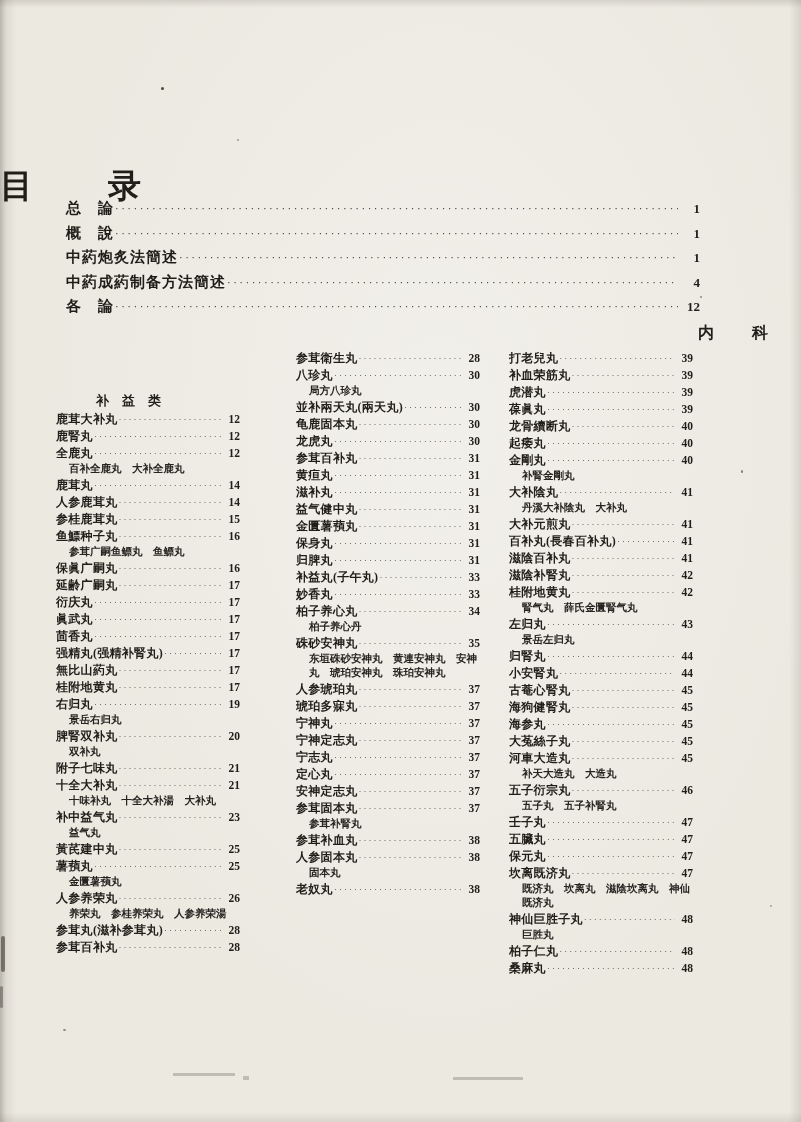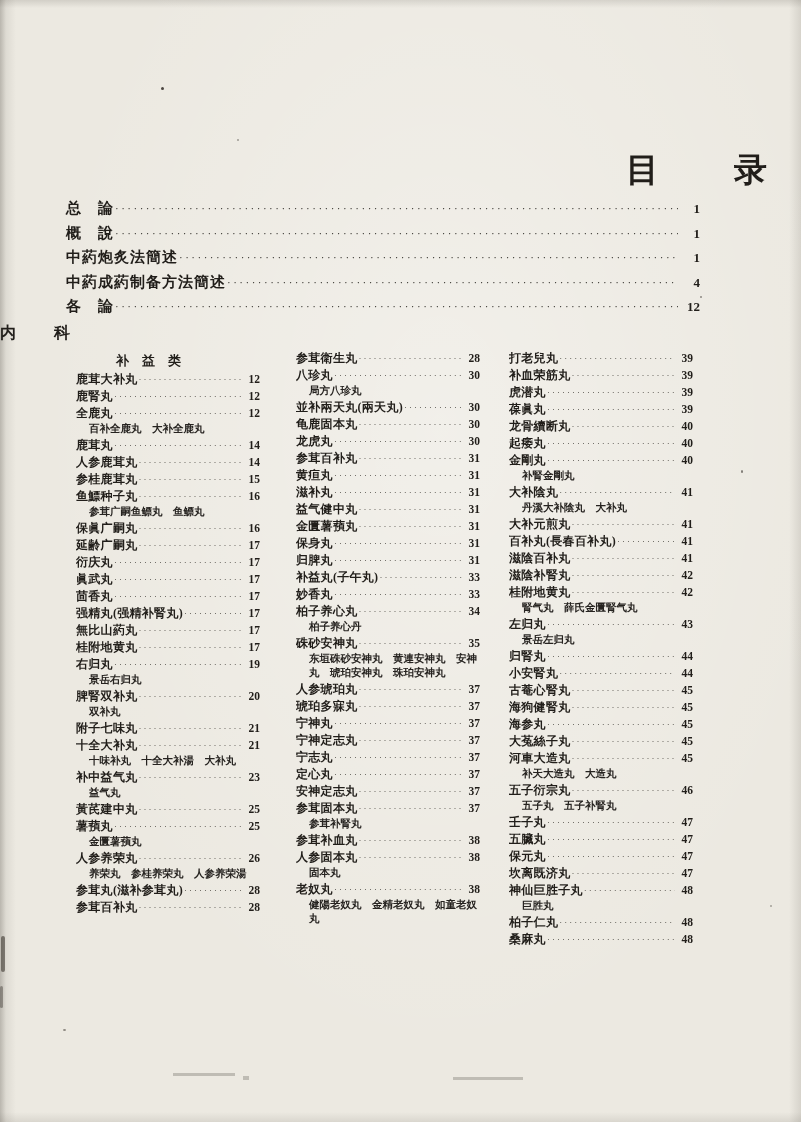--- a/index.html
+++ b/index.html
@@ -9,33 +9,33 @@
       radial-gradient(ellipse at 55% 38%, rgba(255,255,255,0.30), rgba(0,0,0,0) 65%),
       linear-gradient(to right, rgba(55,50,42,0.28) 0px, rgba(55,50,42,0.08) 6px, rgba(0,0,0,0) 16px),
       linear-gradient(to left, rgba(55,50,42,0.12) 0px, rgba(0,0,0,0) 12px),
       linear-gradient(to bottom, rgba(55,50,42,0.14) 0px, rgba(0,0,0,0) 8px),
       linear-gradient(to top, rgba(55,50,42,0.10) 0px, rgba(0,0,0,0) 10px),
       #ece9e1;
     color:#211e1a;
     font-family:"Liberation Serif","DejaVu Serif",serif;
   }
   .title{
-    position:absolute;top:148px;left:0;width:770px;text-align:right;
+    position:absolute;top:164px;left:0;width:770px;text-align:left;
     font-size:33px;font-weight:bold;letter-spacing:3px;white-space:pre;
   }
   .front{position:absolute;left:66px;top:199px;width:634px;}
   .frow{display:flex;align-items:baseline;height:24.5px;font-size:15px;font-weight:bold;justify-content:flex-end;}
   .frow .t{white-space:pre;letter-spacing:1px;}
   .frow .p{font-size:13px;min-width:18px;text-align:right;margin-left:3px;}
   .section{
-    position:absolute;top:323px;left:0;width:770px;text-align:left;
+    position:absolute;top:323px;left:0;width:770px;text-align:right;
     font-size:16px;font-weight:bold;white-space:pre;letter-spacing:2px;
   }
   .col{position:absolute;top:350px;width:184px;font-size:12px;}
-  #col-0{left:76px;}
+  #col-0{left:56px;margin-top:40px;}
   #col-1{left:296px;}
   #col-2{left:509px;}
   .cat{padding-left:40px;font-size:13px;font-weight:bold;line-height:21px;height:21px;white-space:pre;}
   .row{display:flex;align-items:baseline;line-height:17px;height:17px;overflow:hidden;font-weight:bold;}
   .row .t{white-space:nowrap;letter-spacing:0.3px;}
   .row .p{font-size:11.5px;min-width:15px;text-align:right;margin-left:2px;}
   .dots{
     flex:1;min-width:4px;overflow:hidden;white-space:nowrap;
     font-weight:normal;font-size:9px;letter-spacing:2px;color:#36332d;
     position:relative;top:-1px;margin:0 1px;
@@ -352,21 +352,20 @@
         <span class="t">人参固本丸</span>
         <span class="dots">································································································································································</span>
         <span class="p">38</span>
       </div>
       <div class="sub">固本丸</div>
       <div class="row">
         <span class="t">老奴丸</span>
         <span class="dots">································································································································································</span>
         <span class="p">38</span>
       </div>
-      <div class="sub">健陽老奴丸　金精老奴丸　如童老奴丸</div>
     </div>
   <div class="col" id="col-2">
       <div class="row">
         <span class="t">打老兒丸</span>
         <span class="dots">································································································································································</span>
         <span class="p">39</span>
       </div>
       <div class="row">
         <span class="t">补血荣筋丸</span>
         <span class="dots">································································································································································</span>
@@ -491,20 +490,21 @@
       <div class="row">
         <span class="t">保元丸</span>
         <span class="dots">································································································································································</span>
         <span class="p">47</span>
       </div>
       <div class="row">
         <span class="t">坎离既济丸</span>
         <span class="dots">································································································································································</span>
         <span class="p">47</span>
       </div>
+      <div class="sub">既济丸　坎离丸　滋陰坎离丸　神仙既济丸</div>
       <div class="row">
         <span class="t">神仙巨胜子丸</span>
         <span class="dots">································································································································································</span>
         <span class="p">48</span>
       </div>
       <div class="sub">巨胜丸</div>
       <div class="row">
         <span class="t">柏子仁丸</span>
         <span class="dots">································································································································································</span>
         <span class="p">48</span>

